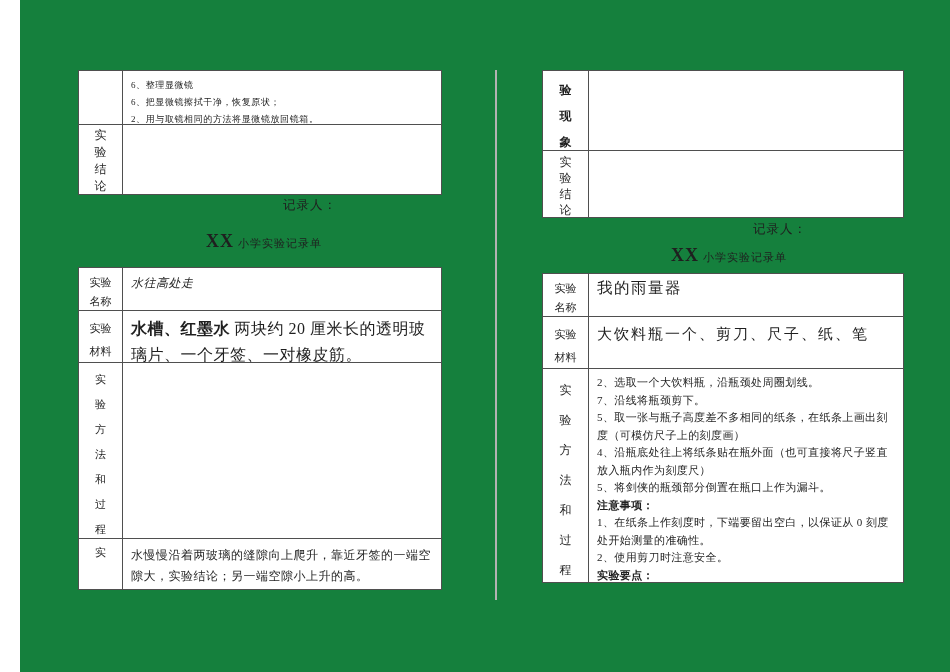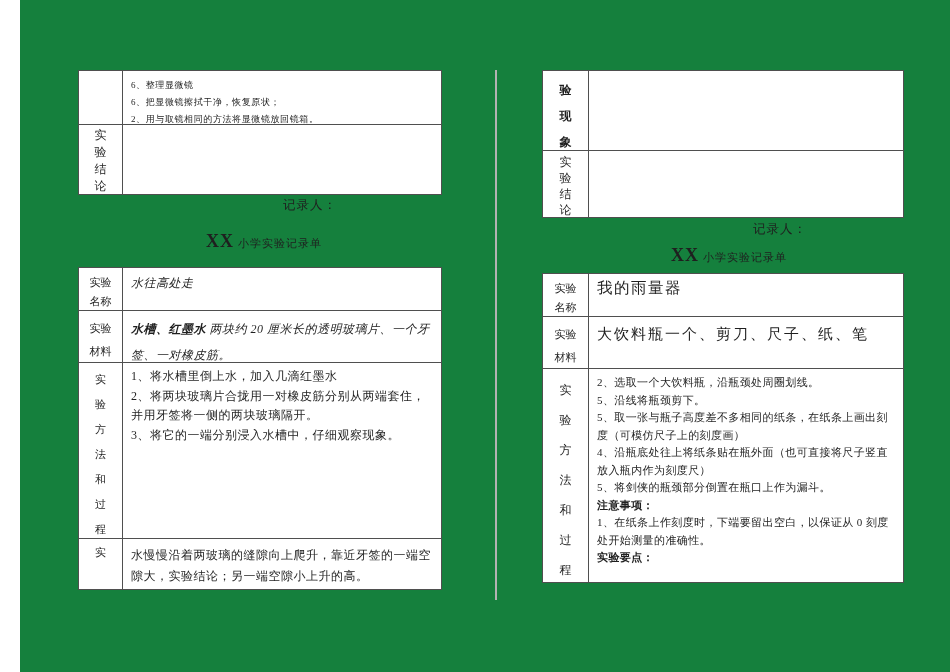--- a/index.html
+++ b/index.html
@@ -48,21 +48,21 @@
   #tB .lab{width:44px;font-size:11px;}
   #tB .rB1{height:43px;}
   #tB .rB2{height:52px;}
   #tB .rB3{height:176px;}
   #tB .rB4{height:50px;}
   .labB1{padding-top:5px;}  .labB1 .vt{line-height:19px;}
   .labB2{padding-top:6px;}  .labB2 .vt{line-height:23px;}
   .labB3{font-size:12px;padding-top:4px;} .labB3 .vt{line-height:25px;}
   .labB4{font-size:12px;padding-top:6px;}
   .conB1{font-size:12px;padding-top:7px;font-style:italic;}
-  .conB2{font-size:12px;line-height:26px;padding-top:5px;font-style:italic;}
+  .conB2{font-size:16px;line-height:26px;padding-top:5px;}
   .conB3{font-size:12px;line-height:19.5px;padding-top:4px;}
   .conB4{font-size:12px;line-height:21px;padding-top:6px;}
 
   
   #tC{left:522px;top:70px;width:362px;height:148px;}
   #tC .lab{width:46px;font-size:12px;}
   #tC .rC1{height:80px;font-weight:bold;}
   #tC .rC2{height:66px;}
   .labC1{padding-top:6px;} .labC1 .vt{line-height:26px;}
   .labC2{padding-top:3px;} .labC2 .vt{line-height:16px;}
@@ -124,25 +124,20 @@
         <span class="vt v2">实验材料</span>
       </div>
       <div class="con conB2">
         <span class="b">水槽、红墨水</span><span> 两块约 20 厘米长的透明玻璃片、一个牙签、一对橡皮筋。</span>
       </div>
     </div>
     <div class="row rB3">
       <div class="lab labB3">
         <span class="vt v1">实验方法和过程</span>
       </div>
-      <div class="con conB3">
-        <p>1、将水槽里倒上水，加入几滴红墨水</p>
-        <p>2、将两块玻璃片合拢用一对橡皮筋分别从两端套住，并用牙签将一侧的两块玻璃隔开。</p>
-        <p>3、将它的一端分别浸入水槽中，仔细观察现象。</p>
-      </div>
     </div>
     <div class="row rB4">
       <div class="lab labB4">
         <span class="vt v1">实</span>
       </div>
       <div class="con conB4">
         <span>水慢慢沿着两玻璃的缝隙向上爬升，靠近牙签的一端空隙大，实验结论；另一端空隙小上升的高。</span>
       </div>
     </div>
   </div>
@@ -186,24 +181,25 @@
       <div class="con conD2">
         <span>大饮料瓶一个、剪刀、尺子、纸、笔</span>
       </div>
     </div>
     <div class="row rD3">
       <div class="lab labD3">
         <span class="vt v1">实验方法和过程</span>
       </div>
       <div class="con conD3">
         <p>2、选取一个大饮料瓶，沿瓶颈处周圈划线。</p>
-        <p>5、沿线将瓶颈剪下。</p>
+        <p>7、沿线将瓶颈剪下。</p>
         <p>5、取一张与瓶子高度差不多相同的纸条，在纸条上画出刻度（可模仿尺子上的刻度画）</p>
         <p>4、沿瓶底处往上将纸条贴在瓶外面（也可直接将尺子竖直放入瓶内作为刻度尺）</p>
         <p>5、将剑侠的瓶颈部分倒置在瓶口上作为漏斗。</p>
         <p class="b">注意事项：</p>
         <p>1、在纸条上作刻度时，下端要留出空白，以保证从 0 刻度处开始测量的准确性。</p>
+        <p>2、使用剪刀时注意安全。</p>
         <p class="b">实验要点：</p>
       </div>
     </div>
   </div>
 
 </div>
 
 </body></html>

